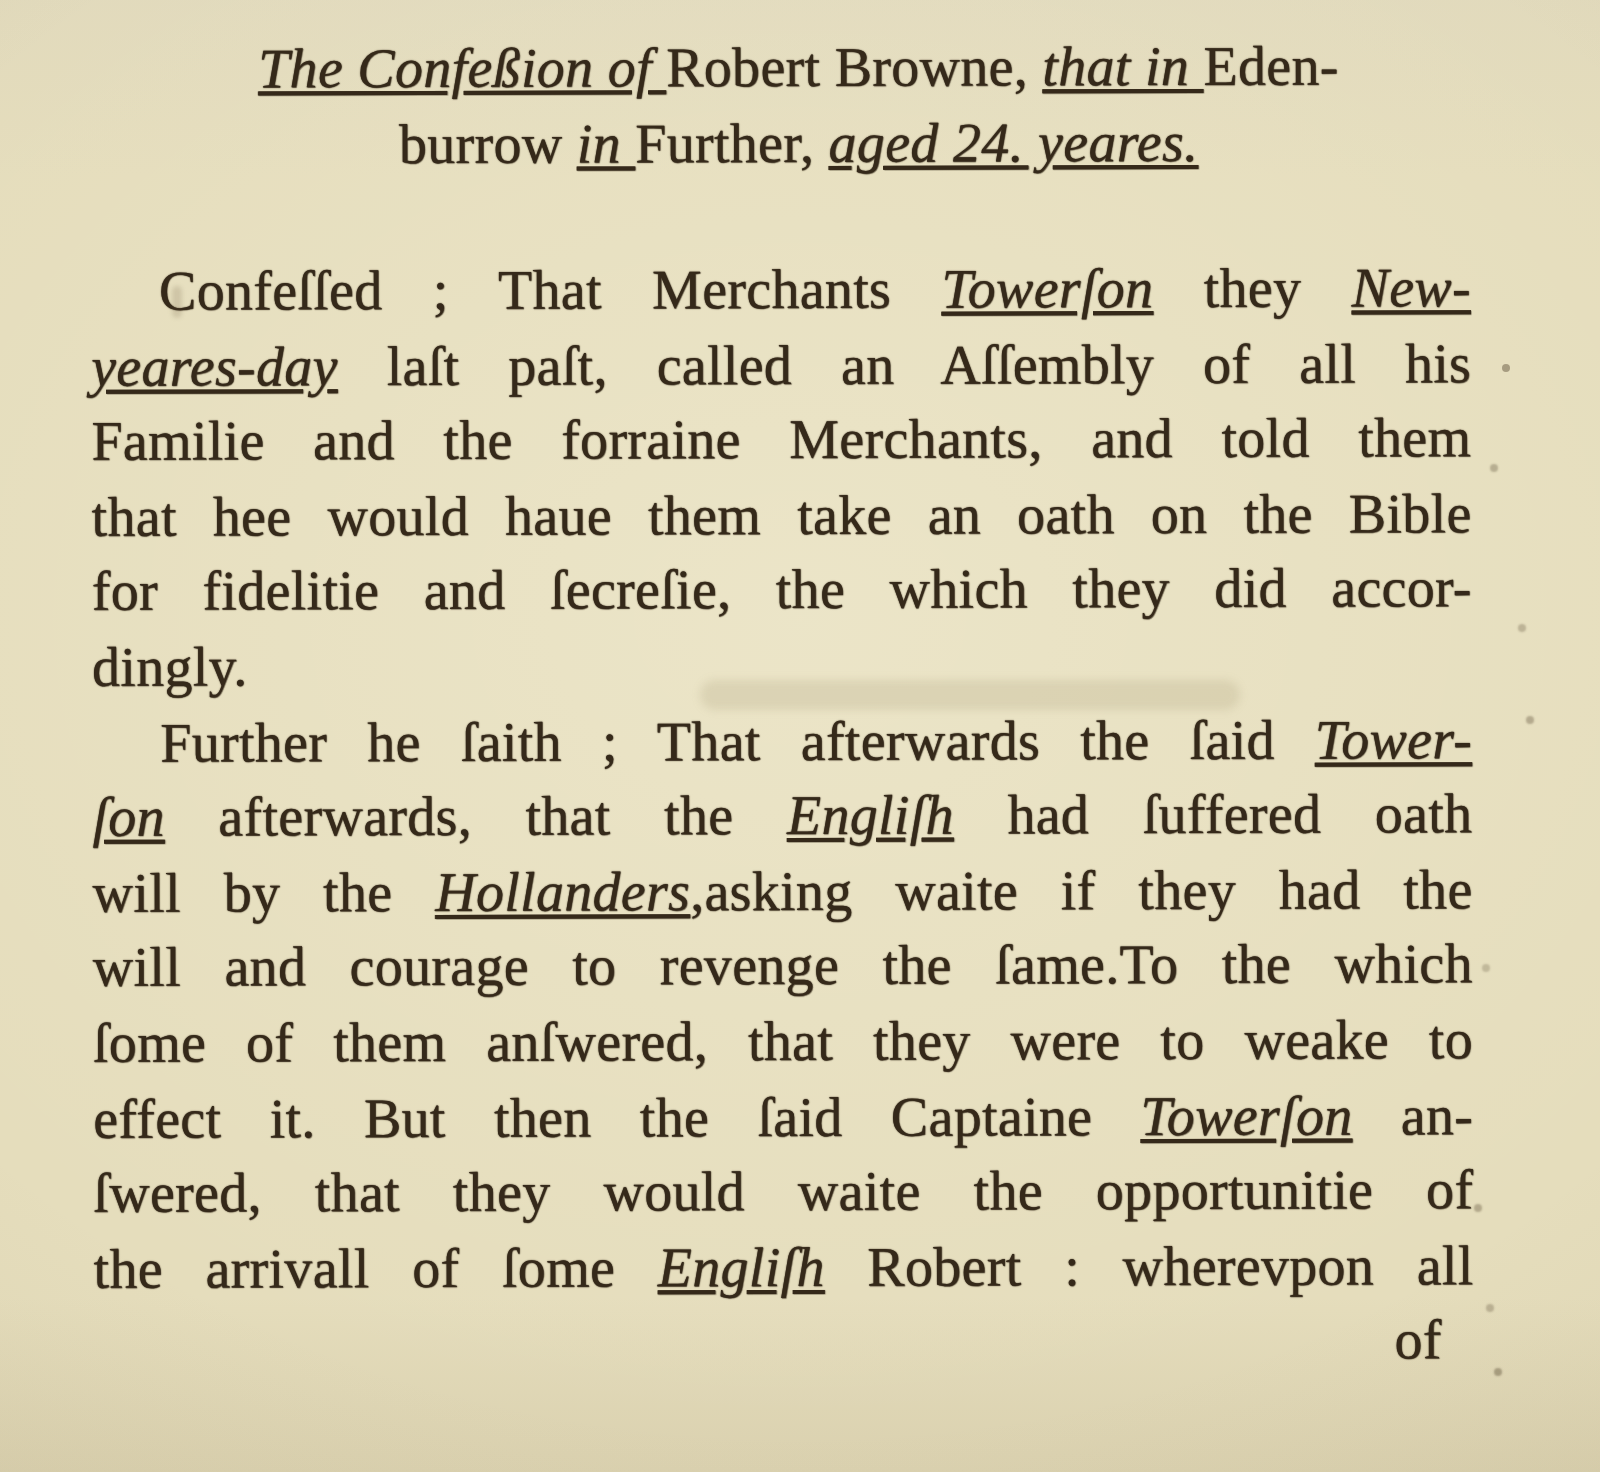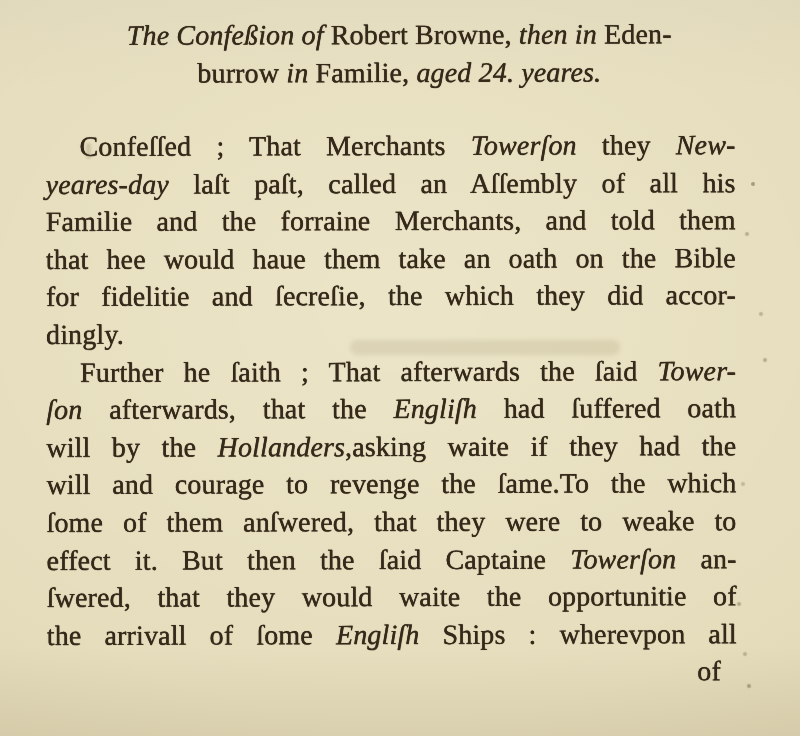--- a/index.html
+++ b/index.html
@@ -34,21 +34,21 @@
   .body-text {
     margin: 35px 64px 0 46px;
     width: 690px;
     font-size: 28px;
     line-height: 37.6px;
   }
   .line { white-space: normal; }
   .justify { text-align: justify; text-align-last: justify; }
   .no-justify { text-align: left; text-align-last: left; }
   .indent { padding-left: 34px; }
-  .it { font-style: italic; }
+  .it { font-style: italic; text-decoration: underline; }
   .ro { font-style: normal; text-align: center; }
   .catchword-row {
     margin: 0 64px 0 46px;
     font-size: 28px;
     line-height: 37.6px;
     text-align: right;
     padding-right: 16px;
   }
   
   .speck {
@@ -80,41 +80,41 @@
     border-radius: 3px;
     filter: blur(1px);
   }
 </style>
 </head>
 <body>
 
 <div class="page" style="--bg: #e5ddbc; color: rgb(53, 41, 26);">
   <div class="sheet">
     <div class="heading">
-        <div class="line no-justify"><span class="it">The Confeßion of </span><span class="ro">Robert Browne, </span><span class="it">then in </span><span class="ro">Eden-</span></div>
-        <div class="line no-justify"><span class="ro">burrow </span><span class="it">in </span><span class="ro">Familie, </span><span class="it">aged 24. yeares.</span></div>
+        <div class="line no-justify"><span class="it">The Confeßion of </span><span class="ro">Robert Browne, </span><span class="it">that in </span><span class="ro">Eden-</span></div>
+        <div class="line no-justify"><span class="ro">burrow </span><span class="it">in </span><span class="ro">Further, </span><span class="it">aged 24. yeares.</span></div>
       </div>
     <div class="body-text">
         <div>
           <div class="line justify indent"><span class="ro">Confeſſed ; That Merchants </span><span class="it">Towerſon</span><span class="ro"> they </span><span class="it">New-</span></div>
           <div class="line justify"><span class="it">yeares-day</span><span class="ro"> laſt paſt, called an Aſſembly of all his</span></div>
           <div class="line justify"><span class="ro">Familie and the forraine Merchants, and told them</span></div>
           <div class="line justify"><span class="ro">that hee would haue them take an oath on the Bible</span></div>
           <div class="line justify"><span class="ro">for fidelitie and ſecreſie, the which they did accor-</span></div>
           <div class="line no-justify"><span class="ro">dingly.</span></div>
         </div>
         <div>
           <div class="line justify indent"><span class="ro">Further he ſaith ; That afterwards the ſaid </span><span class="it">Tower-</span></div>
           <div class="line justify"><span class="it">ſon</span><span class="ro"> afterwards, that the </span><span class="it">Engliſh</span><span class="ro"> had ſuffered oath</span></div>
           <div class="line justify"><span class="ro">will by the </span><span class="it">Hollanders</span><span class="ro">,asking waite if they had the</span></div>
           <div class="line justify"><span class="ro">will and courage to revenge the ſame.To the which</span></div>
           <div class="line justify"><span class="ro">ſome of them anſwered, that they were to weake to</span></div>
           <div class="line justify"><span class="ro">effect it. But then the ſaid Captaine </span><span class="it">Towerſon</span><span class="ro"> an-</span></div>
           <div class="line justify"><span class="ro">ſwered, that they would waite the opportunitie of</span></div>
-          <div class="line justify"><span class="ro">the arrivall of ſome </span><span class="it">Engliſh</span><span class="ro"> Ships : wherevpon all</span></div>
+          <div class="line justify"><span class="ro">the arrivall of ſome </span><span class="it">Engliſh</span><span class="ro"> Robert : wherevpon all</span></div>
         </div>
       </div>
     <div class="catchword-row">
       <span>of</span>
     </div>
   </div>
   <div class="speck" style="left:751px; top:182px;"></div>
   <div class="smudge"></div>
   <div class="smudge2"></div>
 </div>

